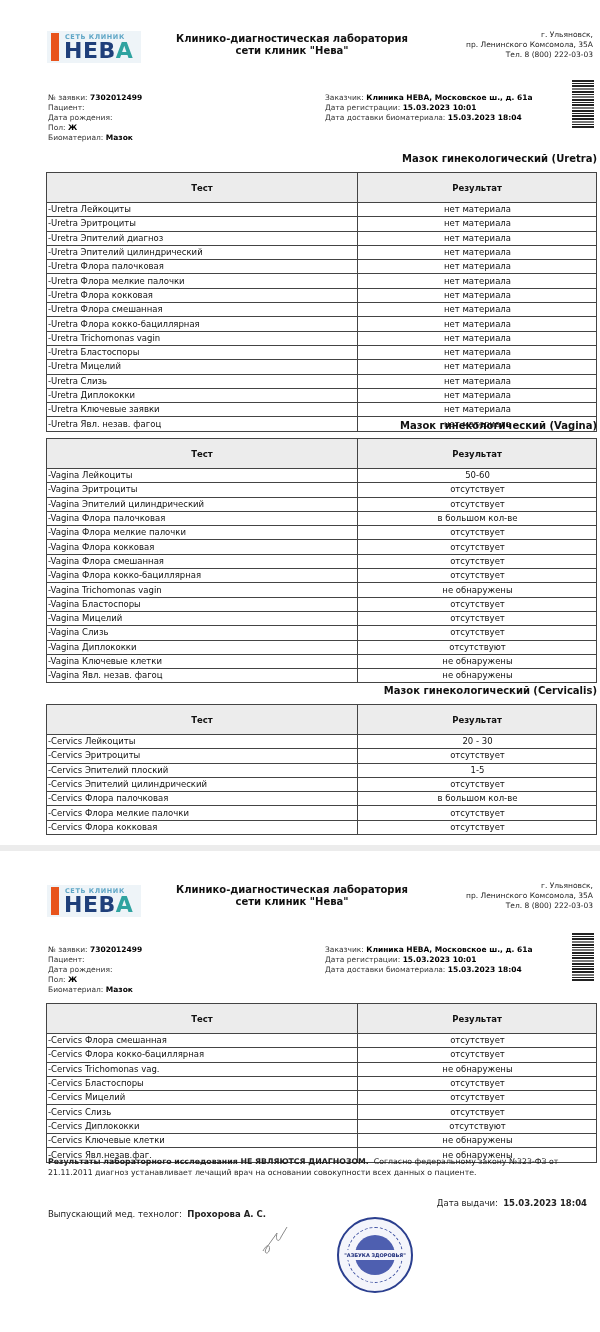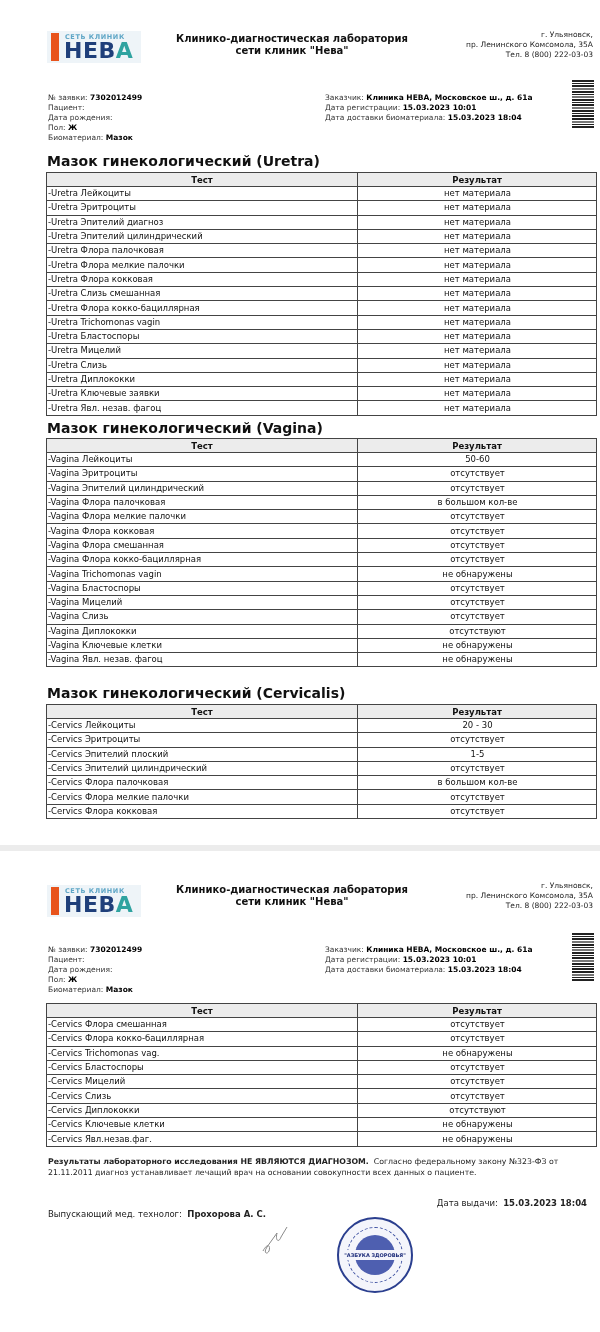--- a/index.html
+++ b/index.html
@@ -20,24 +20,24 @@
 
   .info-left { position: absolute; left: 31px; font-size: 7.5px; line-height: 10px; color: #333; }
   .info-left b, .info-right b { color: #000; }
   .info-right { position: absolute; left: 308px; font-size: 7.5px; line-height: 10px; color: #333; }
 
   .barcode { position: absolute; left: 555px; width: 22px; }
   .barcode div { height: 2px; margin-bottom: 1px; background: #222; }
   .barcode div.g { background: #777; }
   .barcode div.t { height: 1px; }
 
-  .section-title { position: absolute; left: 30px; width: 550px; text-align: left; font-size: 14px; font-weight: bold; }
+  .section-title { position: absolute; left: 30px; width: 550px; text-align: right; font-size: 10px; font-weight: bold; }
 
   table.res { position: absolute; left: 29px; width: 551px; border-collapse: collapse; font-size: 8.5px; }
-  table.res th { background: #ececec; font-weight: bold; height: 13px; padding: 0; border: 1px solid #444; font-size: 8.5px; }
+  table.res th { background: #ececec; font-weight: bold; height: 13px; padding: 8px; border: 1px solid #444; font-size: 8.5px; }
   table.res td { height: 13.3px; padding: 0 0 0 1px; border: 1px solid #444; line-height: 13px; white-space: nowrap; }
   table.res td.r { text-align: center; }
   table.res col.c1 { width: 311px; }
 
   .disclaimer { position: absolute; left: 31px; top: 305px; width: 540px; font-size: 7.8px; line-height: 11px; color: #222; }
   .tech { position: absolute; left: 31px; top: 351px; font-size: 8.5px; color: #222; margin-top: 7px; }
   .issue { position: absolute; right: 30px; top: 347px; font-size: 8.5px; color: #222; }
 
   .signature { position: absolute; left: 240px; top: 372px; width: 40px; height: 36px; }
   .stamp { position: absolute; left: 320px; top: 366px; width: 76px; height: 76px; border-radius: 50%; border: 2px solid #2b3f8f; box-sizing: border-box; background: #f4f5fb; }
@@ -137,21 +137,21 @@
         </tr>
       <tr>
           <td>-Uretra Флора мелкие палочки</td>
           <td class="r">нет материала</td>
         </tr>
       <tr>
           <td>-Uretra Флора кокковая</td>
           <td class="r">нет материала</td>
         </tr>
       <tr>
-          <td>-Uretra Слизь смешанная</td>
+          <td>-Uretra Флора смешанная</td>
           <td class="r">нет материала</td>
         </tr>
       <tr>
           <td>-Uretra Флора кокко-бациллярная</td>
           <td class="r">нет материала</td>
         </tr>
       <tr>
           <td>-Uretra Trichomonas vagin</td>
           <td class="r">нет материала</td>
         </tr>

